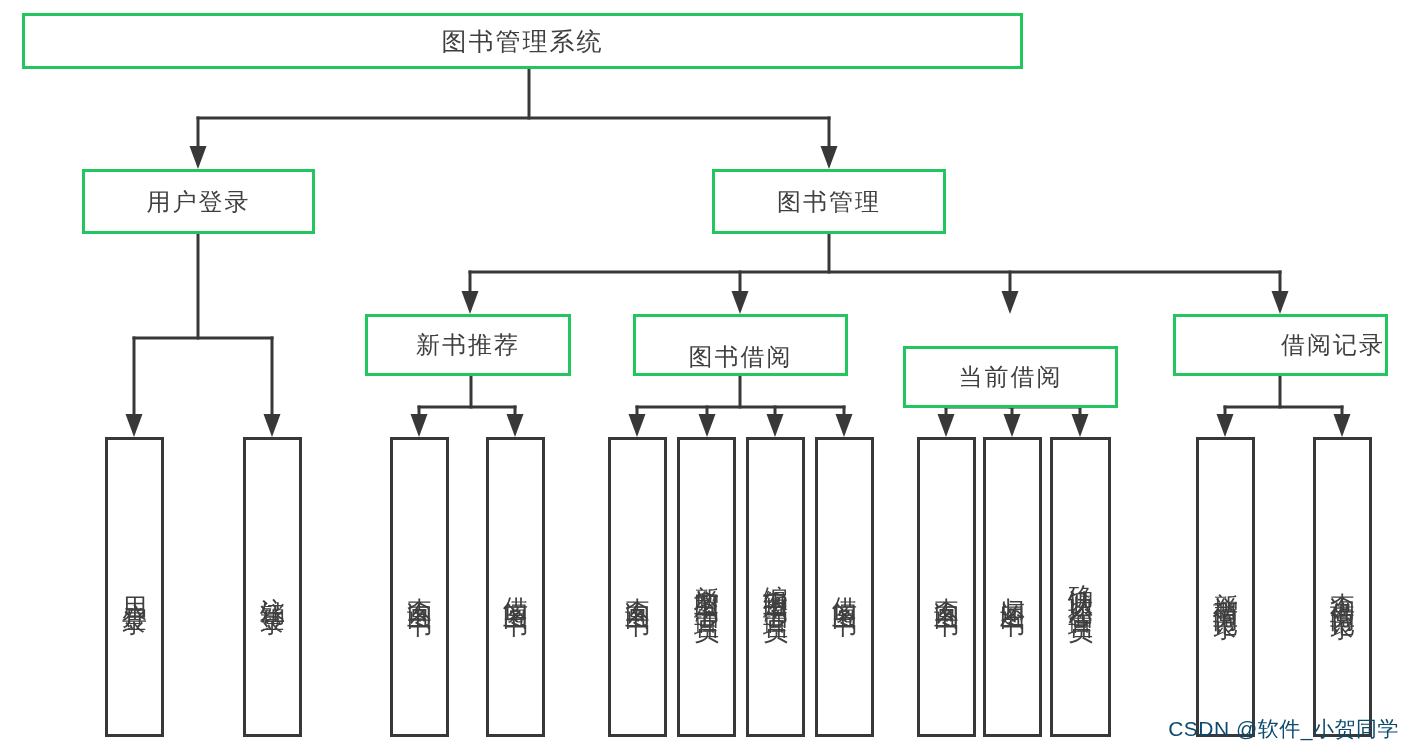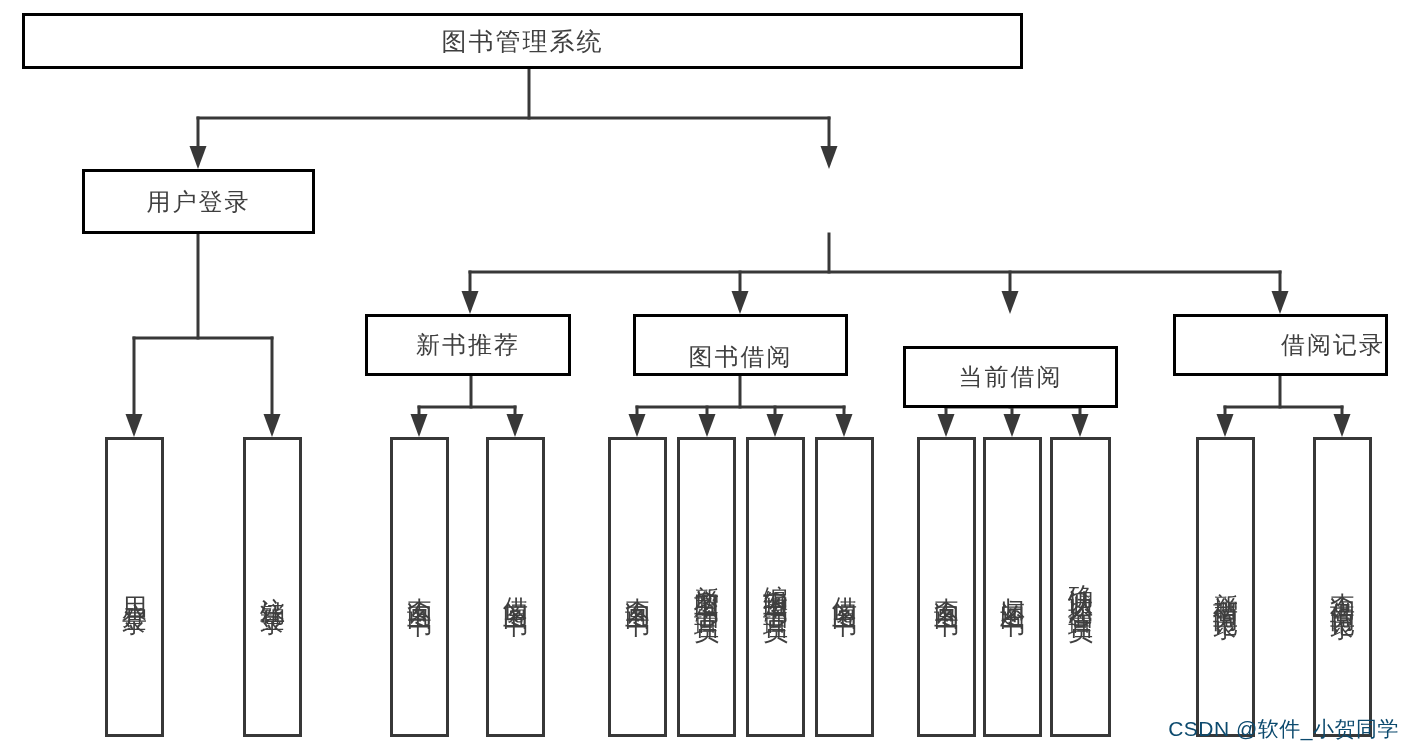--- a/index.html
+++ b/index.html
@@ -13,21 +13,21 @@
   }
   .connectors {
     position: absolute;
     left: 0; top: 0;
     width: 1405px; height: 747px;
     pointer-events: none;
   }
   .node {
     position: absolute;
     box-sizing: border-box;
-    border: 3px solid #000000;
+    border: 3px solid #22c55e;
     background: #ffffff;
     display: flex;
     align-items: center;
     justify-content: center;
     color: #3f3f3f;
     font-size: 24px;
     letter-spacing: 2px;
     white-space: nowrap;
   }
   .node.root { font-size: 25px; }
@@ -134,20 +134,23 @@
     </g>
   </svg>
 
   <div class="node root" style="left:22px; top:13px; width:1001px; height:56px;">
     <span>图书管理系统</span>
   </div>
 
   <div class="node" style="left:82px; top:169px; width:233px; height:65px;">
     <span>用户登录</span>
   </div>
+  <div class="node" style="left:712px; top:169px; width:234px; height:65px;">
+    <span>图书管理</span>
+  </div>
 
   <div class="node" style="left:365px; top:314px; width:206px; height:62px;">
     <span>新书推荐</span>
   </div>
   <div class="node" style="left:633px; top:314px; width:215px; height:62px;align-items:flex-end;">
     <span>图书借阅</span>
   </div>
   <div class="node" style="left:903px; top:314px; width:215px; height:62px;margin-top:32px;">
     <span>当前借阅</span>
   </div>

